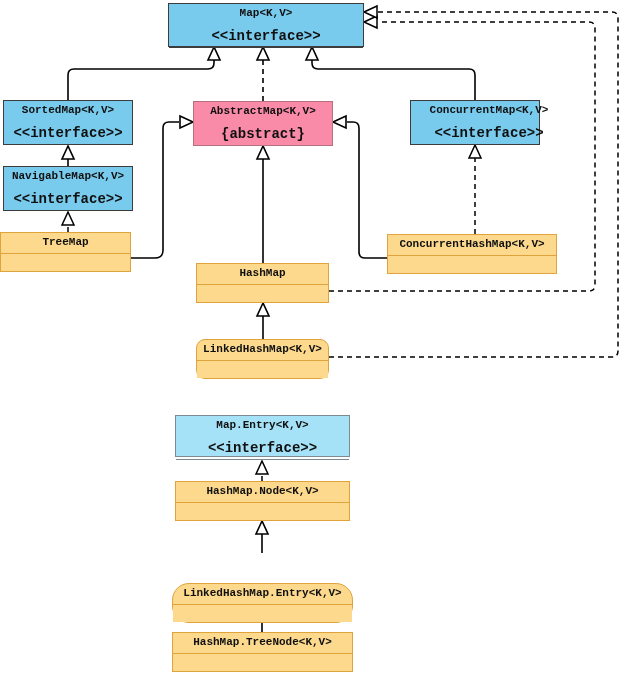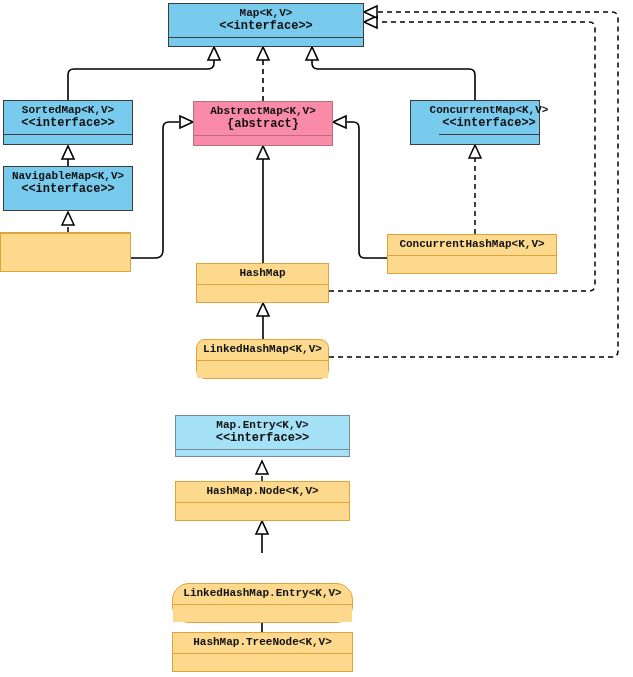--- a/index.html
+++ b/index.html
@@ -14,21 +14,21 @@
         color:#101010;line-height:13px;padding:3px 4px 4px 4px;}
   .node .body{flex:1 1 auto;border-top:1px solid #4a4a4a;}
   .iface{background:#79CBEE;border-color:#3c3c3c;}
   .iface .body{background:#79CBEE;border-top-color:#3c3c3c;}
   .iface-light{background:#A5E2F7;border-color:#7c8b93;}
   .iface-light .body{background:#A5E2F7;border-top-color:#7c8b93;}
   .abstract{background:#F98BA8;border-color:#b86f80;}
   .abstract .body{background:#F98BA8;border-top-color:#b86f80;}
   .concrete{background:#FCD98D;border-color:#E0A33C;}
   .concrete .body{background:#FCD98D;border-top-color:#E0A33C;}
-  .stereo{font-weight:bold;font-size:12px;}
+  .stereo{font-weight:bold;font-size:14px;margin-top:10px;}
 </style>
 </head>
 <body>
 
 <div id="canvas">
 
   <svg class="edges" viewBox="0 0 633 677" xmlns="http://www.w3.org/2000/svg">
 
     <g>
       <path d="M 68,100 L 68,75 Q 68,69 74,69 L 208,69 Q 214,69 214,63 L 214,59" fill="none" stroke="#000" stroke-width="1.6"></path>
@@ -140,20 +140,23 @@
 
   <div class="node iface" style="left:3px;top:166px;width:130px;height:45px;align-items:center;">
     <div class="title">
       <span>NavigableMap&lt;K,V&gt;</span>
       <span class="stereo">&lt;&lt;interface&gt;&gt;</span>
     </div>
     <div class="body"></div>
   </div>
 
   <div class="node concrete" style="left:0px;top:232px;width:131px;height:40px;">
+    <div class="title">
+      <span>TreeMap</span>
+    </div>
     <div class="body"></div>
   </div>
 
   <div class="node concrete" style="left:387px;top:234px;width:170px;height:40px;">
     <div class="title">
       <span>ConcurrentHashMap&lt;K,V&gt;</span>
     </div>
     <div class="body"></div>
   </div>
 

